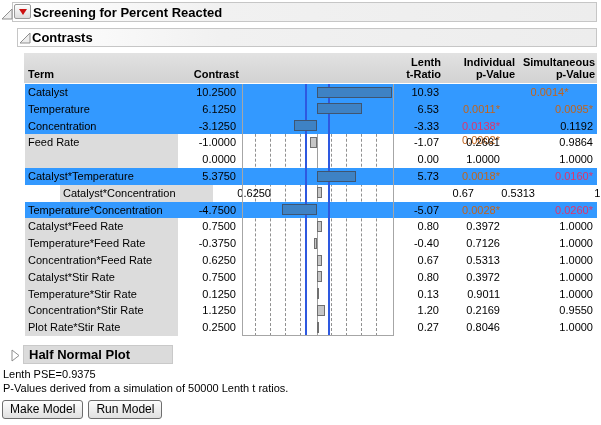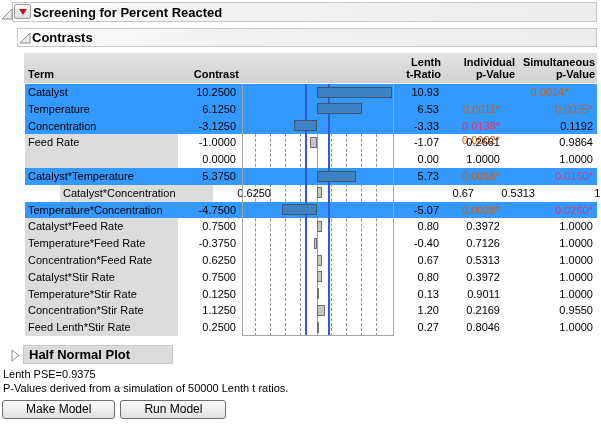--- a/index.html
+++ b/index.html
@@ -68,21 +68,21 @@
   .bar { position:absolute; height:11px; border:1px solid; pointer-events:auto; }
   
   .hnp-box {
     position:absolute; left:23px; top:345px; width:150px; height:19px;
     background:#dbdbdb; border:1px solid #c9c9c9;
     font-size:13px; font-weight:bold; line-height:17px; padding-left:5px; color:#000;
   }
   .note { position:absolute; left:3px; font-size:11px; color:#000; white-space:nowrap; }
   .btnrow { position:absolute; left:2px; top:400px; display:flex; gap:5px; }
   .btn {
-    height:19px; padding:0 23px; font-size:12px; color:#000;
+    height:19px; padding:0 7px; font-size:12px; color:#000;
     font-family:"Liberation Sans","DejaVu Sans",sans-serif;
     border:1px solid #6e6e6e; border-radius:3px;
     background:linear-gradient(#fdfdfd,#e0e0e0);
     line-height:17px;
   }
 </style>
 </head>
 <body>
 
 <div class="screen">
@@ -233,21 +233,21 @@
       <div class="row" style="top: 218.4px;">
         <div class="termbg" style="background: rgb(220, 220, 220);"></div>
         <div class="cell c-term">Concentration*Stir Rate</div>
         <div class="cell c-contrast">1.1250</div>
         <div class="cell c-tratio">1.20</div>
         <div class="cell c-pind">0.2169</div>
         <div class="cell c-psim">0.9550</div>
       </div>
       <div class="row" style="top: 235.2px;">
         <div class="termbg" style="background: rgb(220, 220, 220);"></div>
-        <div class="cell c-term">Feed Lenth*Stir Rate</div>
+        <div class="cell c-term">Plot Rate*Stir Rate</div>
         <div class="cell c-contrast">0.2500</div>
         <div class="cell c-tratio">0.27</div>
         <div class="cell c-pind">0.8046</div>
         <div class="cell c-psim">1.0000</div>
       </div>
     </div>
 
   <div class="chart-over">
       <div class="refline" style="left: 62px; background: rgb(46, 89, 224);"></div>
       <div class="refline" style="left: 85px; background: rgb(46, 89, 224);"></div>

